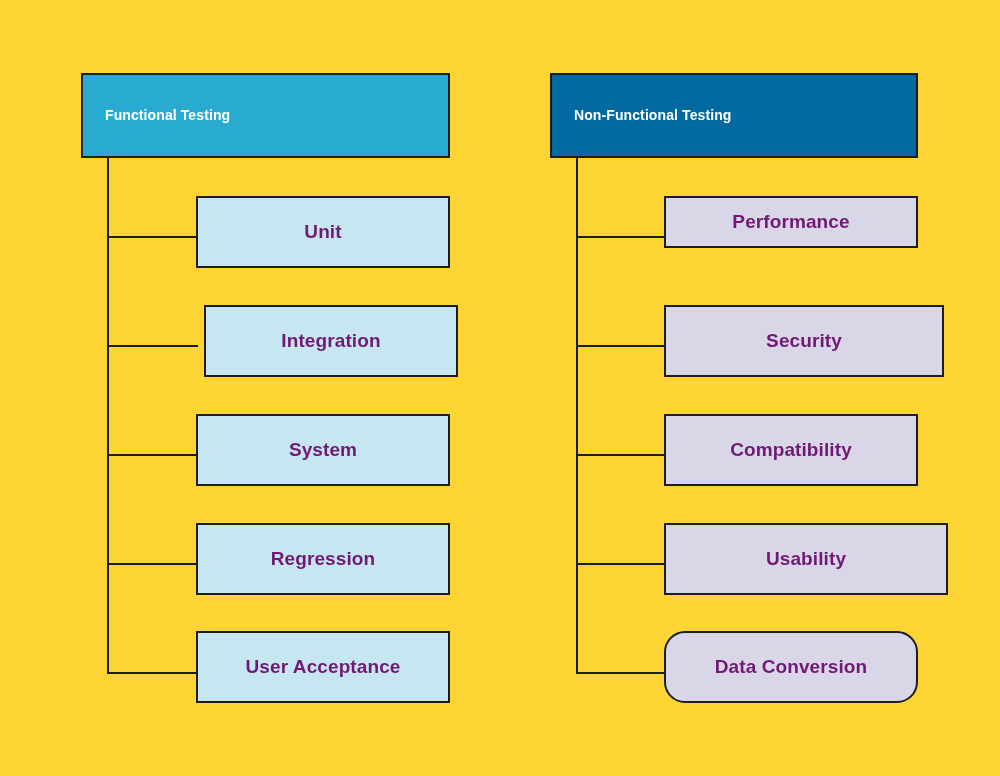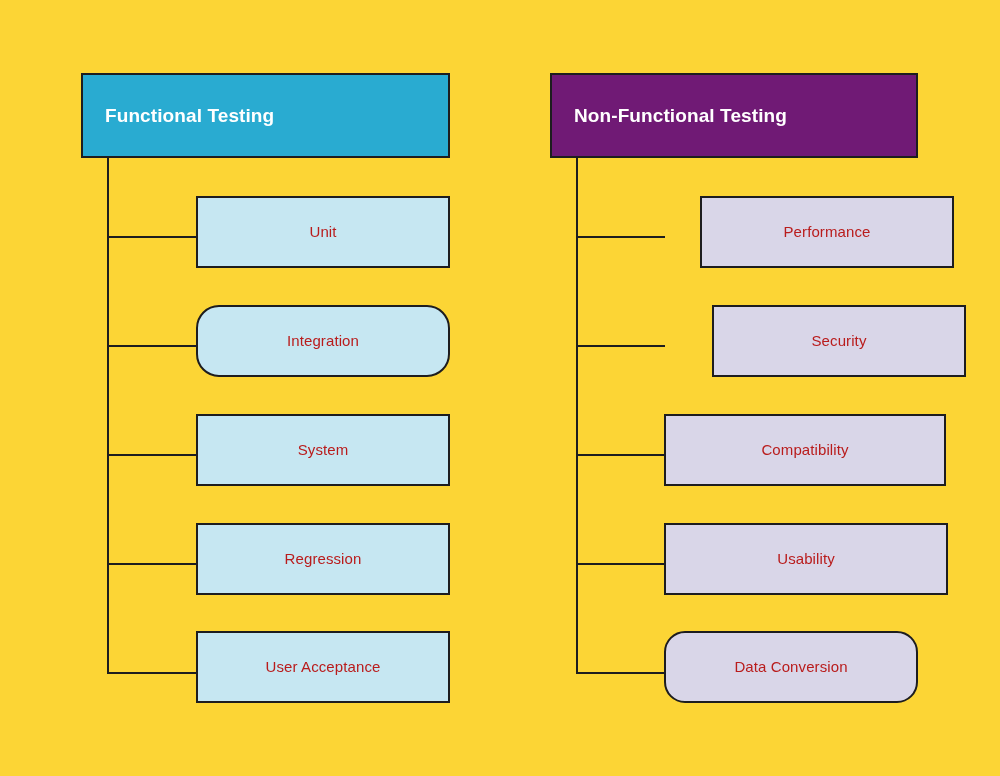--- a/index.html
+++ b/index.html
@@ -45,35 +45,35 @@
   }
   .node.child {
     justify-content: center;
   }
   .node-label {
     display: block;
     line-height: 1.15;
   }
   .header .node-label {
     color: #ffffff;
-    font-size: 19px;
+    font-size: 14px;
     font-weight: bold;
     letter-spacing: 0.1px;
   }
   .child .node-label {
-    color: #b91c1c;
-    font-size: 15px;
-    font-weight: normal;
+    color: #701a75;
+    font-size: 19px;
+    font-weight: bold;
     letter-spacing: 0.1px;
   }
 
   
   .functional.header { background: #29abd1; }
   .functional.child  { background: #c6e7f2; }
-  .nonfunctional.header { background: #701a75; }
+  .nonfunctional.header { background: #0369a1; }
   .nonfunctional.child  { background: #d9d6e8; }
 </style>
 </head>
 <body>
 
 <div id="canvas">
 
   <div class="node header functional" style="left:81px; top:73px; width:369px; height:85px;">
     <span class="node-label">Functional Testing</span>
   </div>
@@ -83,21 +83,21 @@
   <div class="branch" style="left:107px; top:236px; width:91px;"></div>
   <div class="branch" style="left:107px; top:345px; width:91px;"></div>
   <div class="branch" style="left:107px; top:454px; width:91px;"></div>
   <div class="branch" style="left:107px; top:563px; width:91px;"></div>
   <div class="branch" style="left:107px; top:672px; width:91px;"></div>
 
   <div class="node child functional" style="left:196px; top:196px; width:254px; height:72px;">
     <span class="node-label">Unit</span>
   </div>
 
-  <div class="node child functional" style="left:196px; top:305px; width:254px; height:72px;border-radius:23px;">
+  <div class="node child functional" style="left:204px; top:305px; width:254px; height:72px;">
     <span class="node-label">Integration</span>
   </div>
 
   <div class="node child functional" style="left:196px; top:414px; width:254px; height:72px;text-align:right;">
     <span class="node-label">System</span>
   </div>
 
   <div class="node child functional" style="left:196px; top:631px; width:254px; height:72px;">
     <span class="node-label">User Acceptance</span>
   </div>
@@ -111,29 +111,29 @@
   </div>
 
   <div class="trunk" style="left:576px; top:158px; height:516px;"></div>
 
   <div class="branch" style="left:576px; top:236px; width:89px;"></div>
   <div class="branch" style="left:576px; top:345px; width:89px;"></div>
   <div class="branch" style="left:576px; top:454px; width:89px;"></div>
   <div class="branch" style="left:576px; top:563px; width:89px;"></div>
   <div class="branch" style="left:576px; top:672px; width:89px;"></div>
 
-  <div class="node child nonfunctional" style="left:700px; top:196px; width:254px; height:72px;">
+  <div class="node child nonfunctional" style="left:664px; top:196px; width:254px; height:52px;">
     <span class="node-label">Performance</span>
   </div>
 
-  <div class="node child nonfunctional" style="left:664px; top:305px; width:254px; height:72px;margin-left:48px;">
+  <div class="node child nonfunctional" style="left:664px; top:305px; width:280px; height:72px;">
     <span class="node-label">Security</span>
   </div>
 
-  <div class="node child nonfunctional" style="left:664px; top:414px; width:282px; height:72px;">
+  <div class="node child nonfunctional" style="left:664px; top:414px; width:254px; height:72px;">
     <span class="node-label">Compatibility</span>
   </div>
 
   <div class="node child nonfunctional" style="left:664px; top:523px; width:284px; height:72px;">
     <span class="node-label">Usability</span>
   </div>
 
   <div class="node child nonfunctional" style="left:664px; top:631px; width:254px; height:72px;border-radius:21px;">
     <span class="node-label">Data Conversion</span>
   </div>

